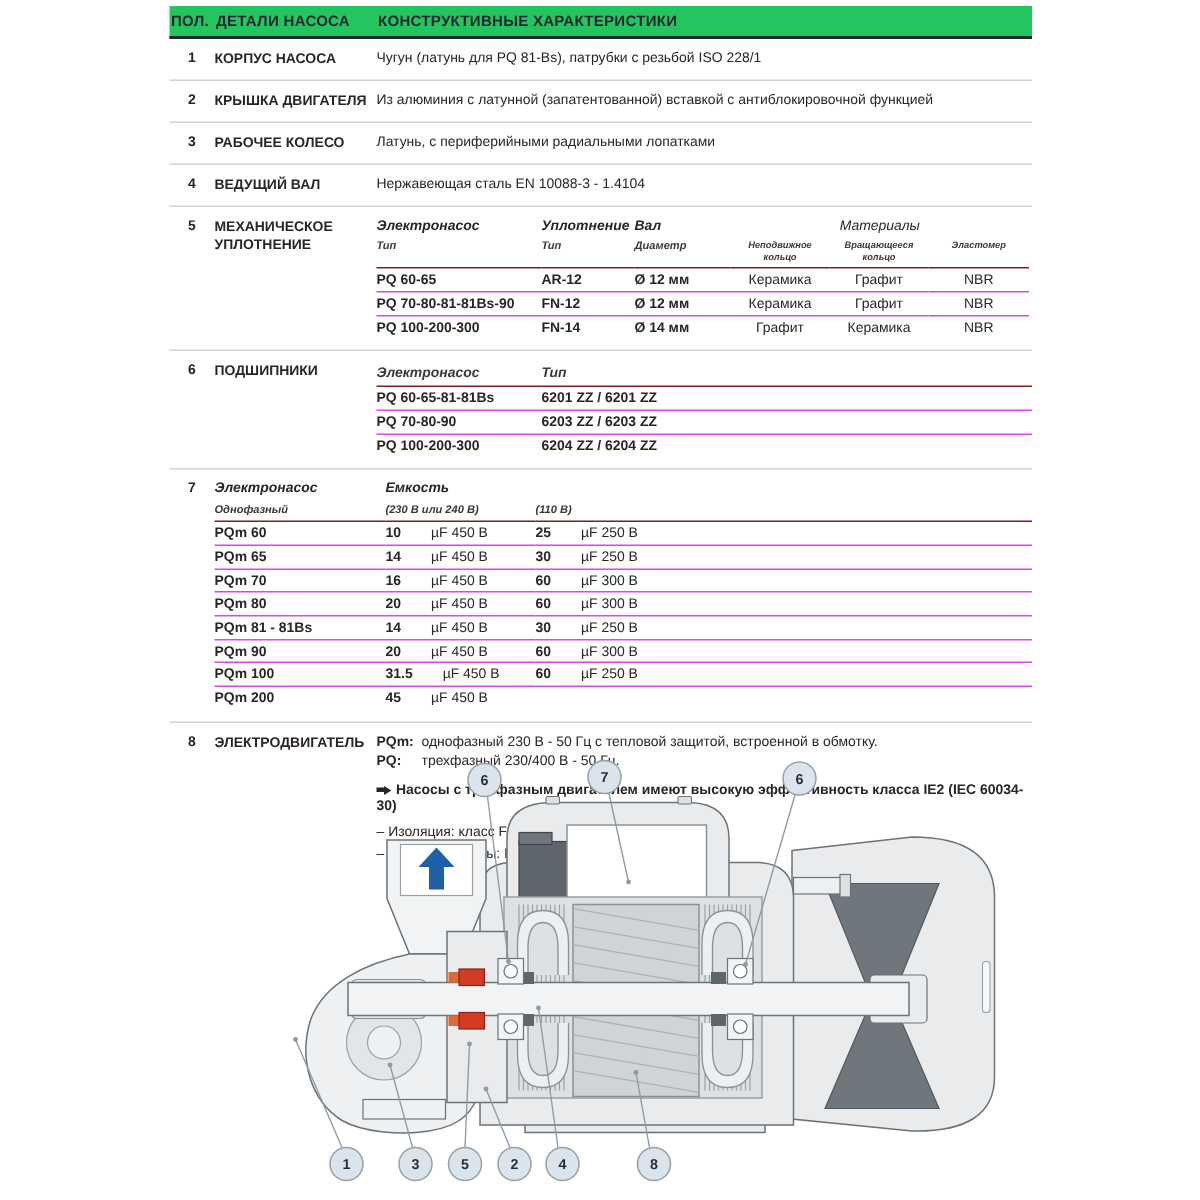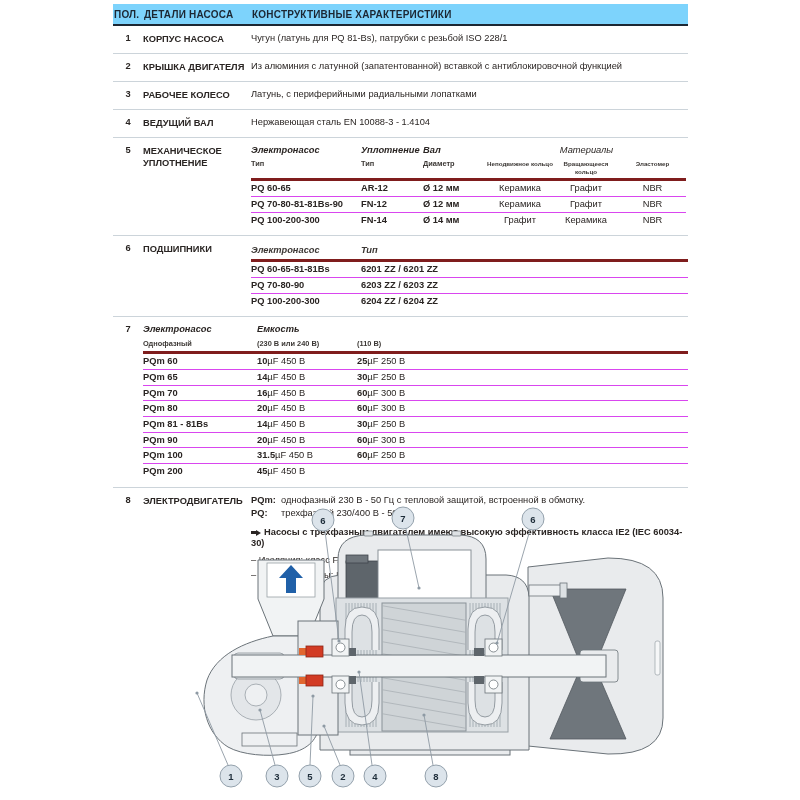--- a/index.html
+++ b/index.html
@@ -1,48 +1,48 @@
 <!DOCTYPE html>
 <html><head>
 <meta charset="utf-8">
 <style>
   html,body{margin:0;padding:0;background:#fff;}
   .sheet{position:relative;width:800px;height:800px;background:#ffffff;overflow:hidden;
          font-family:"Liberation Sans","DejaVu Sans",sans-serif;color:#2a2523;}
   .content{position:absolute;left:113px;top:4px;width:575px;}
 
   
-  .thead{display:flex;align-items:center;background:#7dd3fc;border-bottom:2px solid #1c2733;
+  .thead{display:flex;align-items:center;background:#22c55e;border-bottom:2px solid #1c2733;
          height:20px;font-weight:700;font-size:10px;color:#1c2733;letter-spacing:.2px;}
   .c-num{width:30px;padding-left:1px;}
   .c-name{width:108px;}
   .c-chars{flex:1;}
 
   
   .mrow{display:flex;border-bottom:1px solid #ccd4da;padding:7px 0 8px;font-size:9.3px;line-height:1.2;}
   .mrow.noline{border-bottom:none;}
   .num{width:30px;text-align:center;font-weight:700;flex-shrink:0;}
   .name{width:108px;font-weight:700;flex-shrink:0;line-height:1.3;}
   .body{flex:1;}
 
   
   .grid{display:grid;font-size:9.3px;}
   .seal-grid{grid-template-columns:110px 62px 64px 66px 66px 67px;}
   .bear-grid{grid-template-columns:110px 1fr;}
   .cap-grid{grid-template-columns:114px 100px 1fr;}
   .h1{font-weight:700;font-style:italic;padding-bottom:2px;}
   .h1.center{text-align:center;font-weight:400;}
-  .sub{font-weight:700;font-size:7.4px;color:#3c3835;
-       border-bottom:3px solid #7f1d1d;padding:2px 0 3px;}
+  .sub{font-style:italic;font-weight:700;font-size:7.4px;color:#3c3835;
+       border-bottom:1px solid #7f1d1d;padding:2px 0 3px;}
   .sub.tiny{font-size:6.2px;text-align:center;}
   .cell{padding:2px 0 1.5px;border-bottom:1px solid #d946ef;}
   .cell.b{font-weight:700;}
   .cell.center{text-align:center;}
   .cell.last{border-bottom:none;}
-  .val{font-weight:700;margin-right:0;}
+  .val{font-weight:700;margin-right:20px;}
 
   
   .motor-line{margin-bottom:2.5px;}
   .mlabel{display:inline-block;width:30px;font-weight:700;}
   .motor-note{font-weight:700;margin:7px 0 6px;}
   .arr-shaft{display:inline-block;width:5px;height:3px;background:#2a2523;vertical-align:1px;}
   .arr-head{display:inline-block;width:0;height:0;border-left:5px solid #2a2523;
             border-top:3.5px solid transparent;border-bottom:3.5px solid transparent;
             vertical-align:-1px;margin-right:3px;}
   .dash-line{margin-top:3.5px;}

